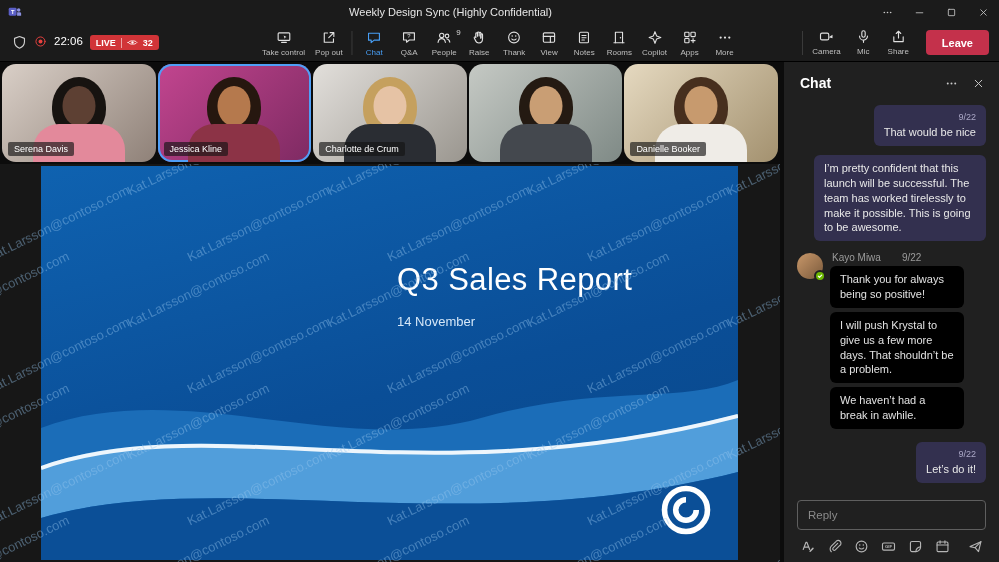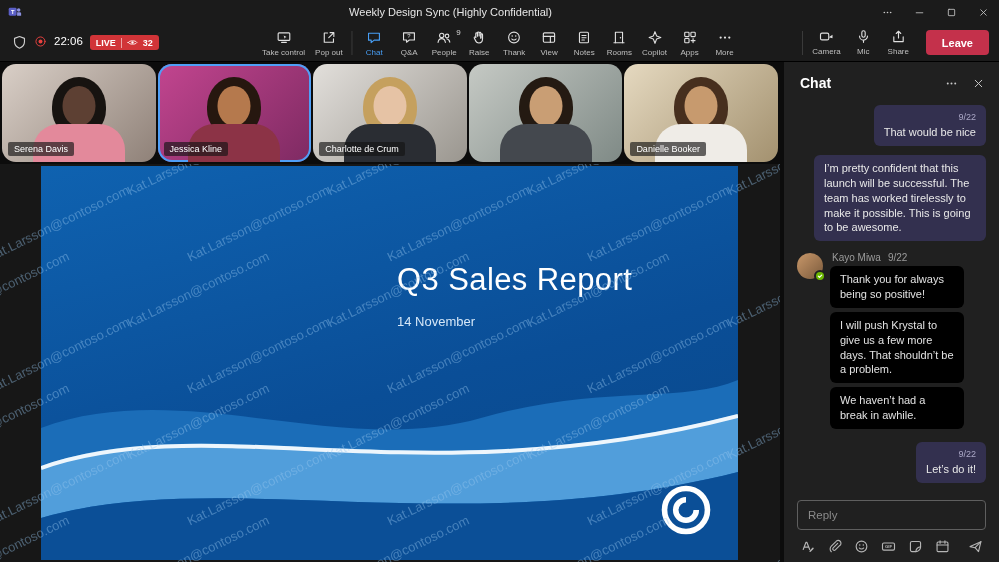--- a/index.html
+++ b/index.html
@@ -76,21 +76,21 @@
 
   .chat-messages { flex: 1; min-height: 0; overflow: hidden; display: flex; flex-direction: column; gap: 9px; padding: 8px 13px 4px 13px; }
   .msg { border-radius: 6px; padding: 6px 10px; font-size: 11px; line-height: 1.35; color: #e8e8e8; }
   .msg.self { align-self: flex-end; background: #33304f; max-width: 172px; }
   .msg-time { font-size: 9px; color: #aaa7c6; text-align: right; margin-bottom: 2px; }
   .msg-group { display: flex; gap: 7px; }
   .mg-col { display: flex; flex-direction: column; align-items: flex-start; }
   .avatar { width: 26px; height: 26px; border-radius: 50%; background: linear-gradient(135deg, #c9986a, #7a5a3c); position: relative; flex: none; margin-top: 3px; cursor: pointer; }
   .presence { position: absolute; right: -3px; bottom: -3px; width: 12px; height: 12px; border-radius: 50%; background: #6bb700; border: 2px solid #202020; color: #fff; display: flex; align-items: center; justify-content: center; }
   .presence svg { width: 6px; height: 6px; stroke-width: 3.2px; }
-  .mg-head { font-size: 10px; color: #9b9b9b; display: flex; gap: 7px; margin: 2px 0 3px 2px; }
+  .mg-head { font-size: 10px; color: #9b9b9b; display: flex; gap: 21px; margin: 2px 0 3px 2px; }
   .msg.other { background: #000000; max-width: 134px; margin-bottom: 4px; color: #e2e2e2; }
 
   .chat-composer { flex: none; padding: 6px 13px 8px 13px; }
   .reply-box { height: 30px; border: 1px solid #5f5f5f; border-radius: 4px; display: flex; align-items: center; padding: 0 10px; background: #202020; }
   .reply-box input { background: transparent; border: none; outline: none; color: #eee; font-size: 11.5px; width: 100%; font-family: inherit; }
   .reply-box input::placeholder { color: #8a8a8a; }
   .composer-icons { display: flex; align-items: center; gap: 12px; margin-top: 9px; color: #b5b5b5; padding: 0 3px; }
   .cicon { display: flex; cursor: pointer; }
   .cicon svg { width: 15px; height: 15px; }
   .cicon.send { margin-left: auto; }

